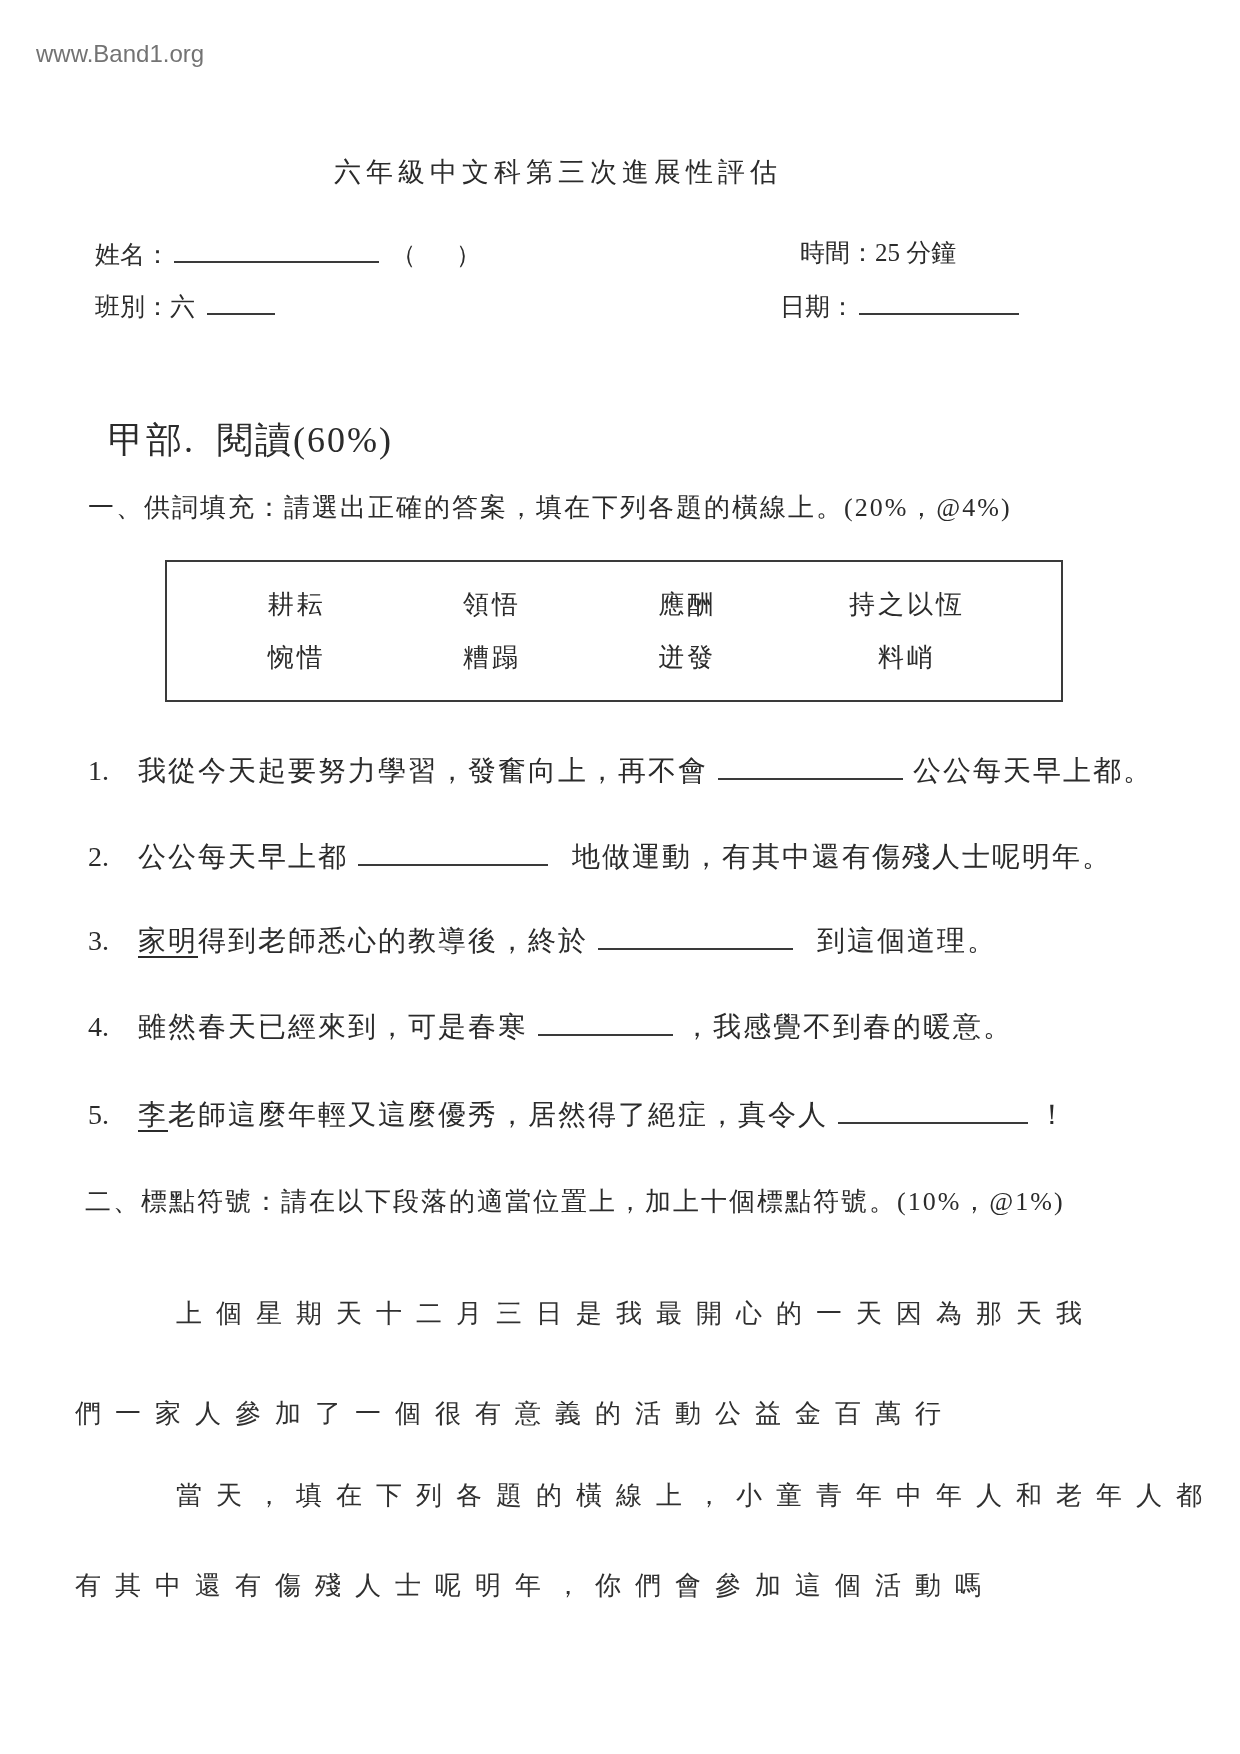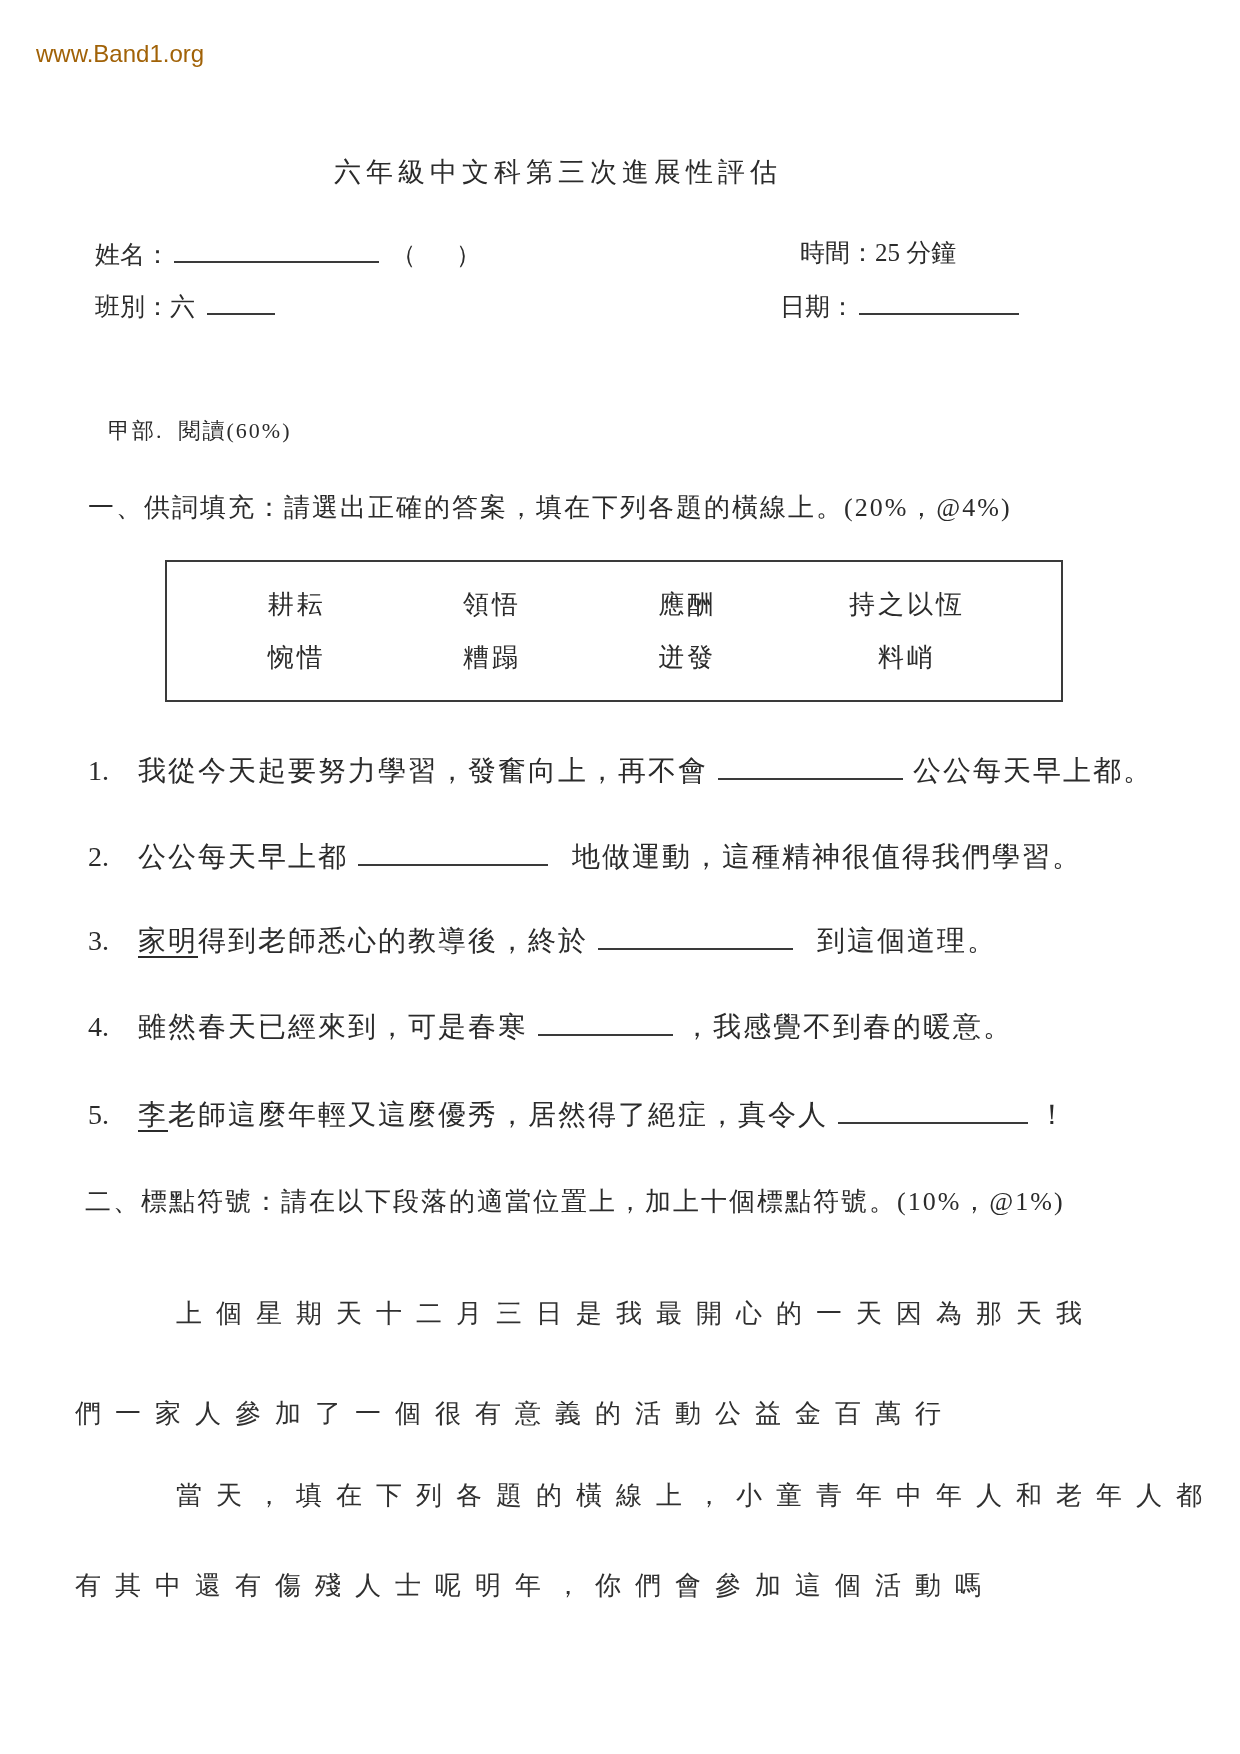--- a/index.html
+++ b/index.html
@@ -3,41 +3,41 @@
 <meta charset="utf-8">
 <style>
   html,body { margin:0; padding:0; }
   body {
     width:1240px; height:1754px; position:relative;
     background:#ffffff; color:#2b2b2b; overflow:hidden;
     font-family:"Liberation Serif","DejaVu Serif",serif;
   }
   .abs { position:absolute; }
   .watermark {
-    left:36px; top:40px; font-size:24px; color:#a16207;
+    left:36px; top:40px; font-size:24px; color:#737373;
     font-family:"Liberation Sans","DejaVu Sans",sans-serif;
   }
   .title { left:334px; top:154px; font-size:27px; letter-spacing:5px; white-space:nowrap; }
 
   .hdr { font-size:25px; white-space:nowrap; }
   .name-row  { left:95px;  top:236px; }
   .class-row { left:95px;  top:288px; }
   .time-row  { left:800px; top:236px; }
   .date-row  { left:780px; top:288px;text-align:right; }
 
   .blank {
     display:inline-block; height:1em; vertical-align:baseline;
     border-bottom:2px solid #3a3a3a;
   }
   .name-blank  { width:205px; margin:0 12px 0 4px; }
   .class-blank { width:68px;  margin-left:12px; }
   .date-blank  { width:160px; margin-left:4px; }
   .paren-gap   { display:inline-block; width:40px; }
 
-  .section-a { left:108px; top:416px; font-size:22px; letter-spacing:2px; white-space:pre; }
+  .section-a { left:108px; top:416px; font-size:36px; letter-spacing:2px; white-space:pre; }
   .p1-head   { left:88px;  top:490px; font-size:26px; letter-spacing:2px; white-space:nowrap; }
 
   .word-box {
     left:165px; top:560px; width:898px; height:142px; box-sizing:border-box;
     border:2px solid #3a3a3a; background:#fff;
     display:grid; grid-template-columns:1fr 1fr 1fr 1.25fr;
     align-content:space-evenly; justify-items:center;
     font-size:26px; letter-spacing:3px; padding:8px 32px;
   }
 
@@ -94,21 +94,21 @@
   <span>糟蹋</span>
   <span>迸發</span>
   <span>料峭</span>
 </div>
 
 <div class="abs q q1">
   <span class="q-num">1.</span><span>我從今天起要努力學習，發奮向上，再不會</span><span class="blank q-blank w185"></span><span>公公每天早上都。</span>
 </div>
 
 <div class="abs q q2">
-  <span class="q-num">2.</span><span>公公每天早上都</span><span class="blank q-blank w190 gap-r"></span><span>地做運動，這種精神很值得我們學習。</span>
+  <span class="q-num">2.</span><span>公公每天早上都</span><span class="blank q-blank w190 gap-r"></span><span>地做運動，有其中還有傷殘人士呢明年。</span>
 </div>
 
 <div class="abs q q3">
   <span class="q-num">3.</span><span class="underlined">家明</span><span>得到老師悉心的教導後，終於</span><span class="blank q-blank w195 gap-r"></span><span>到這個道理。</span>
 </div>
 
 <div class="abs q q4">
   <span class="q-num">4.</span><span>雖然春天已經來到，可是春寒</span><span class="blank q-blank w135"></span><span>，我感覺不到春的暖意。</span>
 </div>
 

